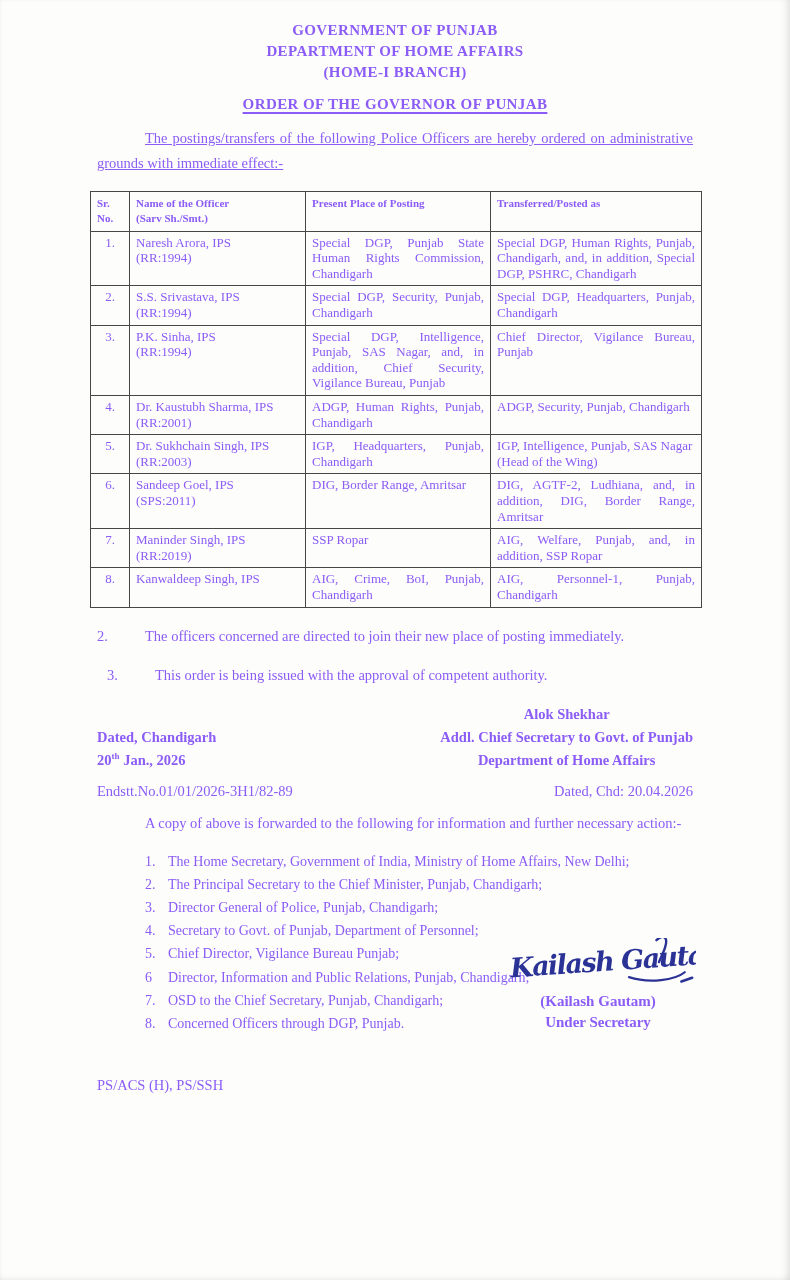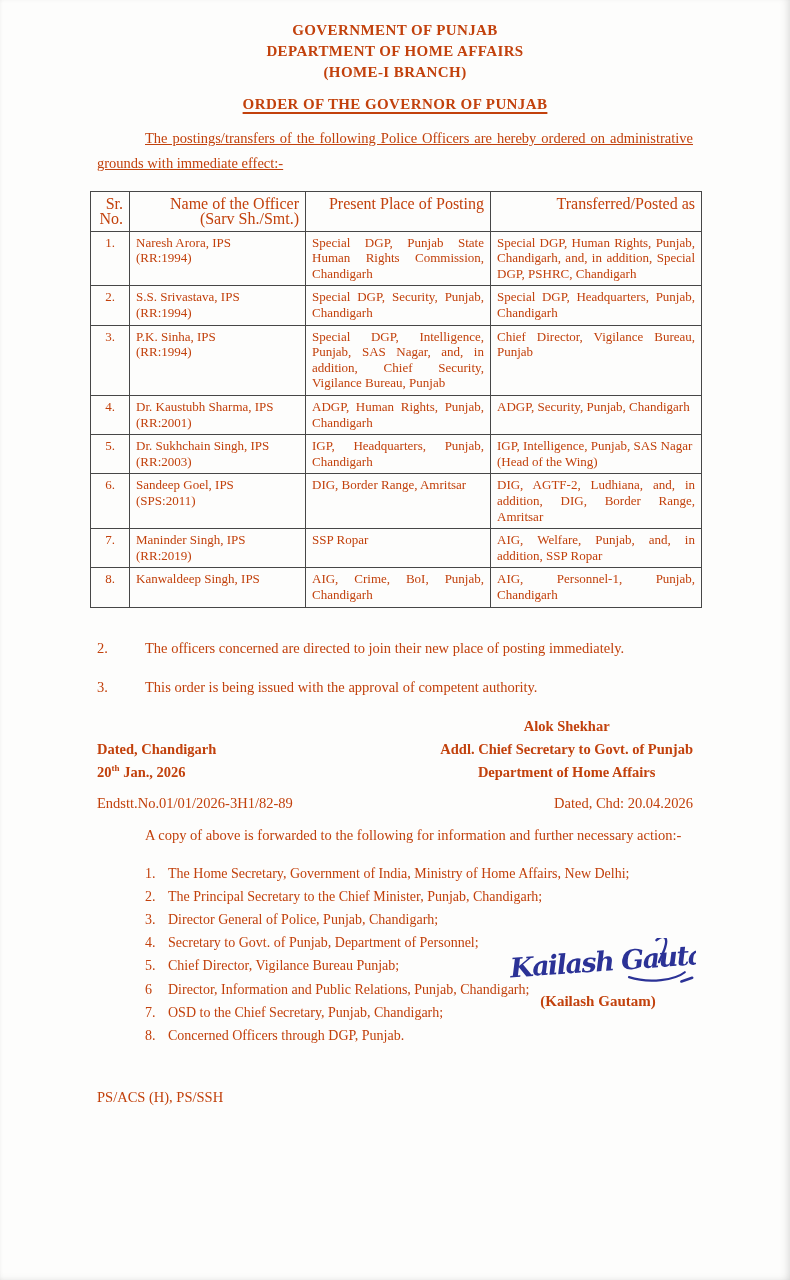--- a/index.html
+++ b/index.html
@@ -3,21 +3,21 @@
 <meta charset="utf-8">
 <style>
   html,body{margin:0;padding:0;background:#ffffff;}
   .page{
     position:relative;
     width:790px;height:1280px;
     box-sizing:border-box;
     padding:20px 97px 0 97px;
     background:#fdfdfc;
     font-family:"Liberation Serif", serif;
-    color:#c2410c;
+    color:#8b5cf6;
     overflow:hidden;
     box-shadow: inset -7px 0 9px -5px rgba(0,0,0,0.13),
                 inset 2px 0 5px -3px rgba(0,0,0,0.07),
                 inset 0 -5px 8px -5px rgba(0,0,0,0.07);
   }
   .doc-header{text-align:center;font-weight:bold;font-size:15px;line-height:21px;letter-spacing:.4px;}
   .order-title{
     text-align:center;margin-top:13px;font-weight:bold;font-size:15px;letter-spacing:.4px;
   }
   .order-title span{text-decoration:underline;text-underline-offset:3px;text-decoration-thickness:1.5px;}
@@ -26,28 +26,28 @@
     text-align:justify;text-indent:48px;text-decoration:underline;
   }
   table.transfers{
     margin:12px 0 0 -7px;width:611px;
     border-collapse:collapse;table-layout:fixed;
     font-size:13px;line-height:15.6px;
   }
   table.transfers th, table.transfers td{
     border:1px solid #474747;vertical-align:top;padding:3px 6px 4px 6px;
   }
-  table.transfers th{font-size:16px;font-weight:normal;text-align:right;padding-top:4px;}
+  table.transfers th{font-size:11px;font-weight:bold;text-align:left;padding-top:4px;}
   th.c{text-align:center;}
   td.sr{text-align:center;}
   td.name{padding-left:10px;padding-right:26px;}
   td.just{text-align:justify;}
-  .para{margin-top:28px;font-size:14.5px;line-height:25px;text-align:justify;}
+  .para{margin-top:16px;font-size:14.5px;line-height:25px;text-align:justify;}
   .para .num{display:inline-block;width:48px;text-indent:0;}
-  .para.tight{margin-top:9px;}
+  .para.tight{margin-top:9px;margin-left:10px;}
   .dateline{
     display:flex;justify-content:space-between;align-items:flex-end;
     margin-top:15px;font-weight:bold;font-size:14.5px;line-height:23px;
   }
   .dateline .left{text-align:left;}
   .dateline .right{text-align:center;}
   sup.ord{font-size:9px;vertical-align:super;line-height:0;}
   .endstt{display:flex;justify-content:space-between;margin-top:8px;font-size:14.5px;line-height:22px;}
   .copy-para{margin-top:9px;font-size:14.5px;line-height:24px;text-align:justify;text-indent:48px;}
   .dist{margin-top:11px;padding-left:48px;font-size:14px;line-height:23.2px;}
@@ -238,17 +238,18 @@
   <div class="sig-block">
     <svg width="188" height="52" viewBox="0 0 188 52">
       <g transform="rotate(-4 94 26)">
         <text x="2" y="33" style="font-family:&quot;DejaVu Serif&quot;,serif;font-style:italic;font-size:27px;letter-spacing:-1.5px;" fill="#2b3296">Kailash Gautam</text>
         <path d="M150 6 C158 0, 162 4, 158 14 C156 19, 153 24, 151 28" fill="none" stroke="#2b3296" stroke-width="2.4" stroke-linecap="round"></path>
         <path d="M120 41 C140 49, 166 47, 176 40" fill="none" stroke="#2b3296" stroke-width="2.2" stroke-linecap="round"></path>
         <path d="M172 49 l11 -3" fill="none" stroke="#2b3296" stroke-width="2.6" stroke-linecap="round"></path>
       </g>
     </svg>
     <div>(Kailash Gautam)</div>
+    <div>Under Secretary</div>
   </div>
 
   <div class="footer-ref">PS/ACS (H), PS/SSH</div>
 
 </div>
 
 </body></html>

